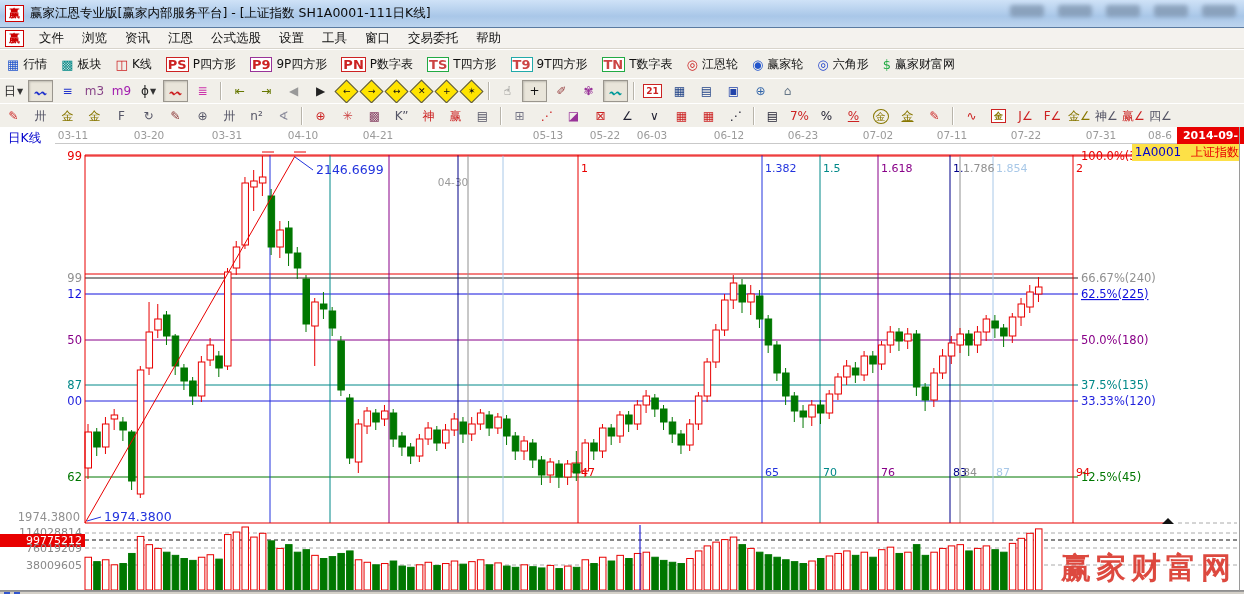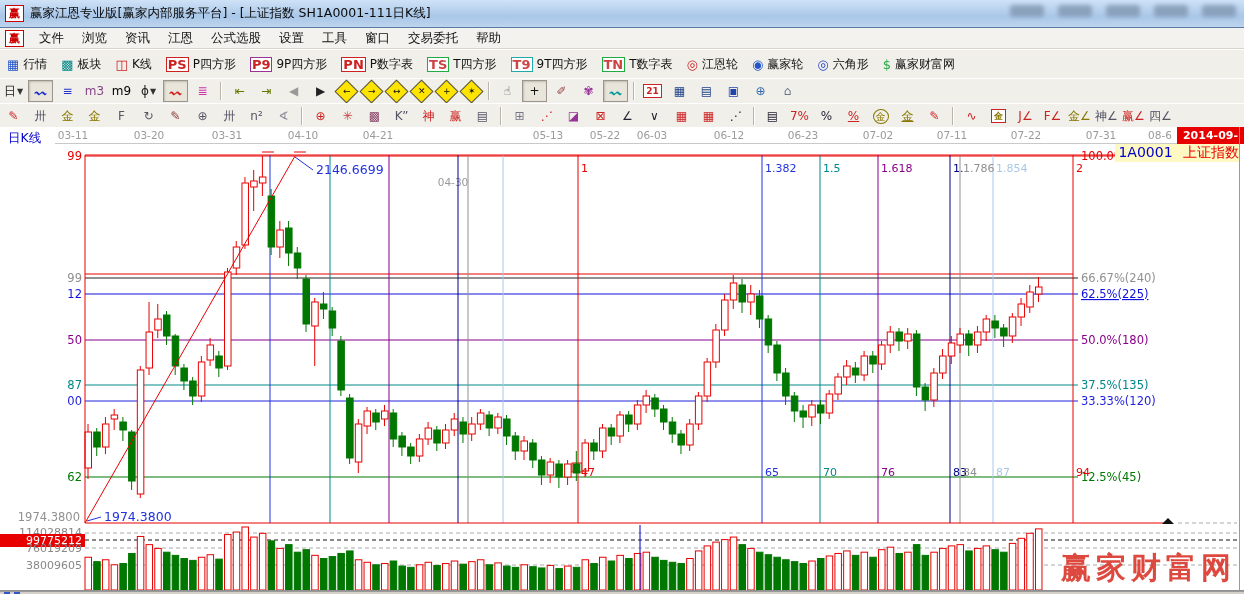--- a/index.html
+++ b/index.html
@@ -38,21 +38,21 @@
     display:flex;align-items:center;justify-content:center;margin:2px 4px;}
   .dia span{transform:rotate(-45deg);font-size:9px;color:#111;line-height:9px;}
   .dd{font-size:8px;color:#333;margin-left:1px;}
   
   #dateaxis{position:absolute;left:0;top:127px;width:1244px;height:19px;background:#fff;}
   #periodlabel{position:absolute;left:8px;top:3px;color:#0000cc;font-size:12.5px;}
   .dtick{position:absolute;top:2px;font-size:10.5px;color:#9a9a9a;transform:translateX(-50%);}
   #axisline{position:absolute;left:55px;top:16px;width:1122px;height:1px;background:#c9c9c9;}
   #curdate{position:absolute;right:0;top:0;width:67px;height:17px;background:#e80000;color:#fff;
     font-size:11px;font-weight:bold;text-align:center;line-height:17px;}
-  #symbollabel{position:absolute;right:5px;top:144px;font-size:14px;white-space:nowrap;z-index:5;background:#fef9c3;padding-left:3px;}
+  #symbollabel{position:absolute;right:5px;top:144px;font-size:12px;white-space:nowrap;z-index:5;background:#fde047;padding-left:3px;}
   #symbollabel .code{color:#0000cc;} #symbollabel .nm{color:#e80000;margin-left:6px;}
   
   #chartsvg{position:absolute;left:0;top:146px;}
   #watermark{position:absolute;right:8px;top:548px;font-size:30px;font-weight:bold;color:#d93025;
     letter-spacing:5px;opacity:.88;font-family:"DejaVu Serif","Liberation Serif",serif;z-index:6;}
   #rightedge{position:absolute;left:1239px;top:127px;width:1px;height:467px;background:#9a9a9a;}
   #statusstrip{position:absolute;left:0;top:591px;width:1244px;height:3px;background:#d4d0c8;border-top:1px solid #9a9a9a;}
   .bluebit{position:absolute;top:0;width:6px;height:3px;background:#3355cc;}
 </style>
 </head>
@@ -147,21 +147,21 @@
       <div class="tb press">
         <span style="color: rgb(34, 51, 204);">〰</span>
       </div>
       <div class="tb">
         <span style="color: rgb(34, 51, 204);">≡</span>
       </div>
       <div class="tb">
         <span style="color: rgb(136, 68, 136);">m3</span>
       </div>
       <div class="tb">
-        <span style="color: #000000;">m9</span>
+        <span style="color: #a21caf;">m9</span>
       </div>
       <div class="tb">
         <span style="color: rgb(34, 34, 34);">ϕ</span>
         <span class="dd">▼</span>
       </div>
       <div class="tb press">
         <span style="color: rgb(204, 34, 34);">〰</span>
       </div>
       <div class="tb">
         <span style="color: rgb(204, 51, 170);">≣</span>

